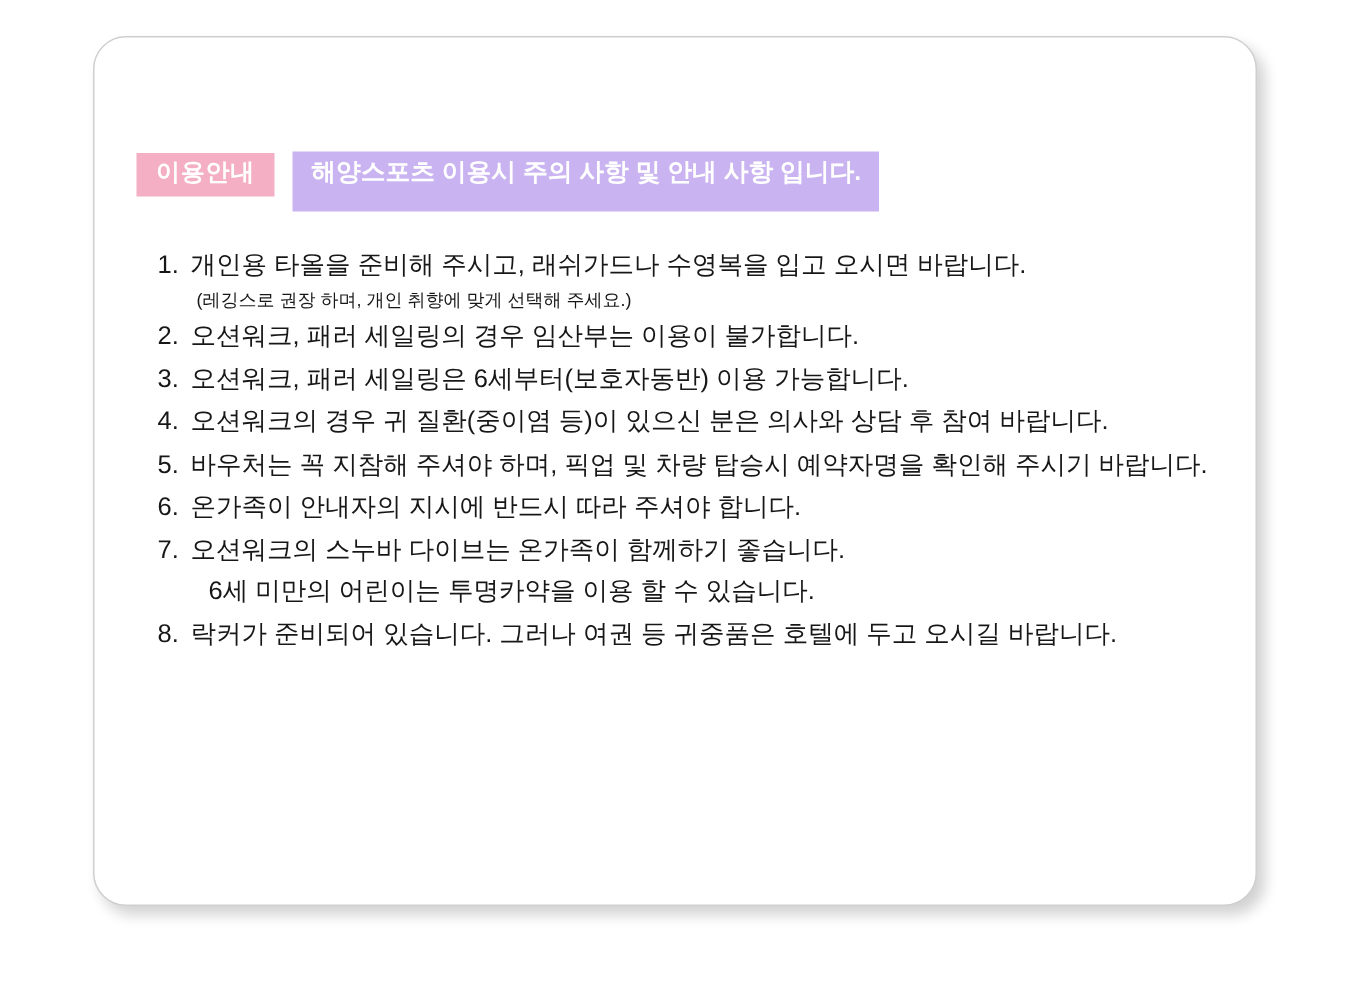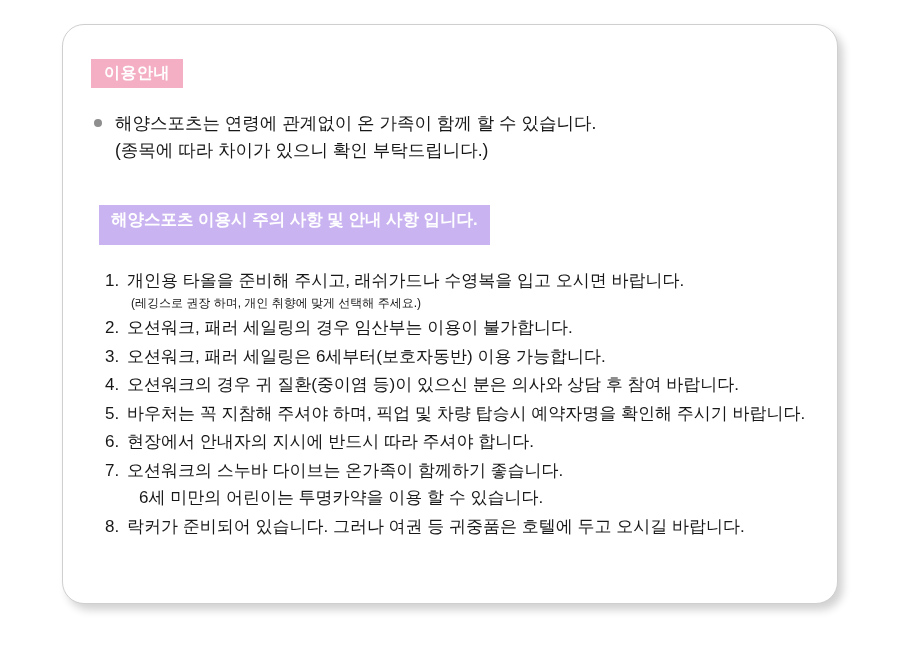--- a/index.html
+++ b/index.html
@@ -124,25 +124,20 @@
 </style>
 </head>
 <body>
 
 <div class="page">
   <div class="card">
     <div class="inner">
 
       <div class="tag-pink">이용안내</div>
 
-      <div class="bullet-block">
-        <span class="bullet-dot"></span>
-        <div class="line-main">해양스포츠는 연령에 관계없이 온 가족이 함께 할 수 있습니다.</div>
-        <div class="line-sub">(종목에 따라 차이가 있으니 확인 부탁드립니다.)</div>
-      </div>
 
       <div class="tag-violet">해양스포츠 이용시 주의 사항 및 안내 사항 입니다.</div>
 
       <div class="numlist">
 
         <div class="numitem">
           <span class="num">1.</span>
           <div class="numtext">개인용 타올을 준비해 주시고, 래쉬가드나 수영복을 입고 오시면 바랍니다.</div>
           <div class="numtext small">(레깅스로 권장 하며, 개인 취향에 맞게 선택해 주세요.)</div>
         </div>
@@ -162,21 +157,21 @@
           <div class="numtext">오션워크의 경우 귀 질환(중이염 등)이  있으신 분은 의사와 상담 후 참여 바랍니다.</div>
         </div>
 
         <div class="numitem">
           <span class="num">5.</span>
           <div class="numtext">바우처는 꼭 지참해 주셔야  하며,  픽업 및 차량 탑승시 예약자명을 확인해 주시기 바랍니다.</div>
         </div>
 
         <div class="numitem">
           <span class="num">6.</span>
-          <div class="numtext">현장에서 안내자의 지시에 반드시 따라 주셔야 합니다.</div>
+          <div class="numtext">온가족이 안내자의 지시에 반드시 따라 주셔야 합니다.</div>
         </div>
 
         <div class="numitem">
           <span class="num">7.</span>
           <div class="numtext">오션워크의 스누바 다이브는 온가족이 함께하기 좋습니다.</div>
           <div class="numtext indent2">6세 미만의 어린이는 투명카약을 이용 할 수 있습니다.</div>
         </div>
 
         <div class="numitem">
           <span class="num">8.</span>

